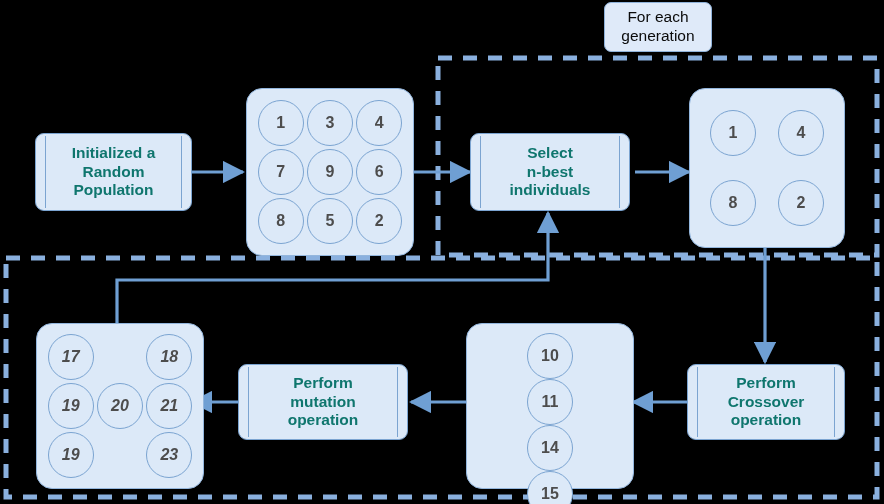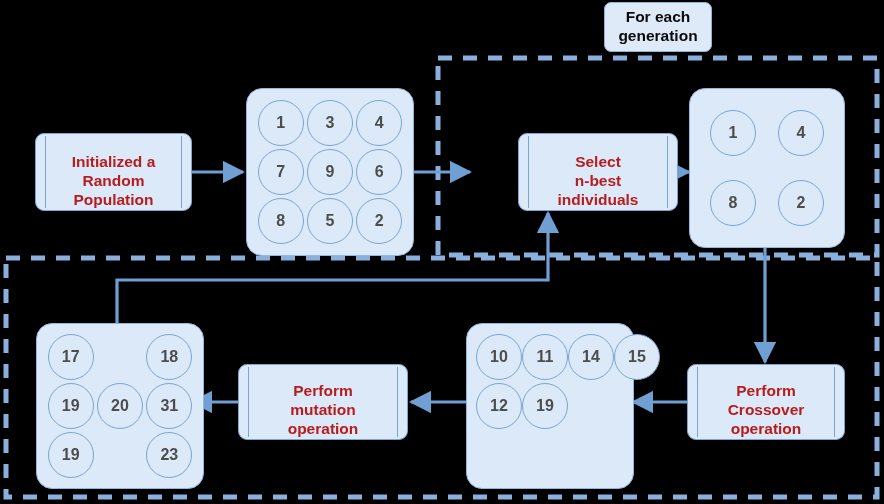--- a/index.html
+++ b/index.html
@@ -22,27 +22,27 @@
     height: 504px;
   }
 
   
   .proc {
     position: absolute;
     box-sizing: border-box;
     background: #dce9f8;
     border: 1.6px solid #7ba4d1;
     border-radius: 9px;
-    color: #b91c1c;
+    color: #0f766e;
     font-weight: bold;
     font-size: 15.5px;
     line-height: 1.22;
     text-align: center;
     display: flex;
-    align-items: flex-end;
+    align-items: center;
     justify-content: center;
     z-index: 5;
   }
   .proc .bar-l, .proc .bar-r {
     position: absolute;
     top: 2px;
     bottom: 2px;
     width: 0;
     border-left: 1.5px solid #7ba4d1;
   }
@@ -86,21 +86,21 @@
   }
 
   
   .note {
     position: absolute;
     box-sizing: border-box;
     background: #dfeaf9;
     border: 1.5px solid #8fb2da;
     border-radius: 7px;
     color: #0a0a0a;
-    font-weight: bold;
+    font-weight: normal;
     font-size: 15.5px;
     line-height: 1.2;
     text-align: center;
     display: flex;
     align-items: center;
     justify-content: center;
     white-space: pre-line;
     z-index: 8;
   }
 </style>
@@ -141,21 +141,21 @@
 generation</div>
 
   <div class="proc" style="left:35px; top:133px; width:157px; height:78px;">
     <span class="bar-l"></span>
     <span class="bar-r"></span>
     <span class="txt">Initialized a
 Random
 Population</span>
   </div>
 
-  <div class="proc" style="left:470px; top:133px; width:160px; height:78px;margin-left:48px;">
+  <div class="proc" style="left:470px; top:133px; width:160px; height:78px;">
     <span class="bar-l"></span>
     <span class="bar-r"></span>
     <span class="txt">Select
 n-best
 individuals</span>
   </div>
 
   <div class="proc" style="left:687px; top:364px; width:158px; height:76px;">
     <span class="bar-l"></span>
     <span class="bar-r"></span>
@@ -215,21 +215,21 @@
         <div class="cell">
           <div class="circ">8</div>
         </div>
         <div class="cell">
           <div class="circ">2</div>
         </div>
       </div>
   </div>
 
   <div class="popbox" style="left:466px; top:323px; width:168px; height:166px;">
-    <div class="popgrid" style="grid-template-columns: repeat(5, 1fr); grid-template-rows: repeat(3, 1fr);">
+    <div class="popgrid" style="grid-template-columns: repeat(1, 1fr); grid-template-rows: repeat(3, 1fr);">
         <div class="cell">
           <div class="circ">10</div>
         </div>
         <div class="cell empty"></div>
         <div class="cell">
           <div class="circ">11</div>
         </div>
         <div class="cell">
           <div class="circ">14</div>
         </div>
@@ -239,37 +239,37 @@
         <div class="cell">
           <div class="circ">12</div>
         </div>
         <div class="cell empty"></div>
         <div class="cell">
           <div class="circ">19</div>
         </div>
       </div>
   </div>
 
-  <div class="popbox" style="left:36px; top:323px; width:168px; height:166px;">
+  <div class="popbox" style="left:36px; top:323px; width:168px; height:166px;font-style:italic;">
     <div class="popgrid" style="grid-template-columns: repeat(3, 1fr); grid-template-rows: repeat(3, 1fr);">
         <div class="cell">
           <div class="circ">17</div>
         </div>
         <div class="cell empty"></div>
         <div class="cell">
           <div class="circ">18</div>
         </div>
         <div class="cell">
           <div class="circ">19</div>
         </div>
         <div class="cell">
           <div class="circ">20</div>
         </div>
         <div class="cell">
-          <div class="circ">31</div>
+          <div class="circ">21</div>
         </div>
         <div class="cell">
           <div class="circ">19</div>
         </div>
         <div class="cell empty"></div>
         <div class="cell">
           <div class="circ">23</div>
         </div>
       </div>
   </div>

